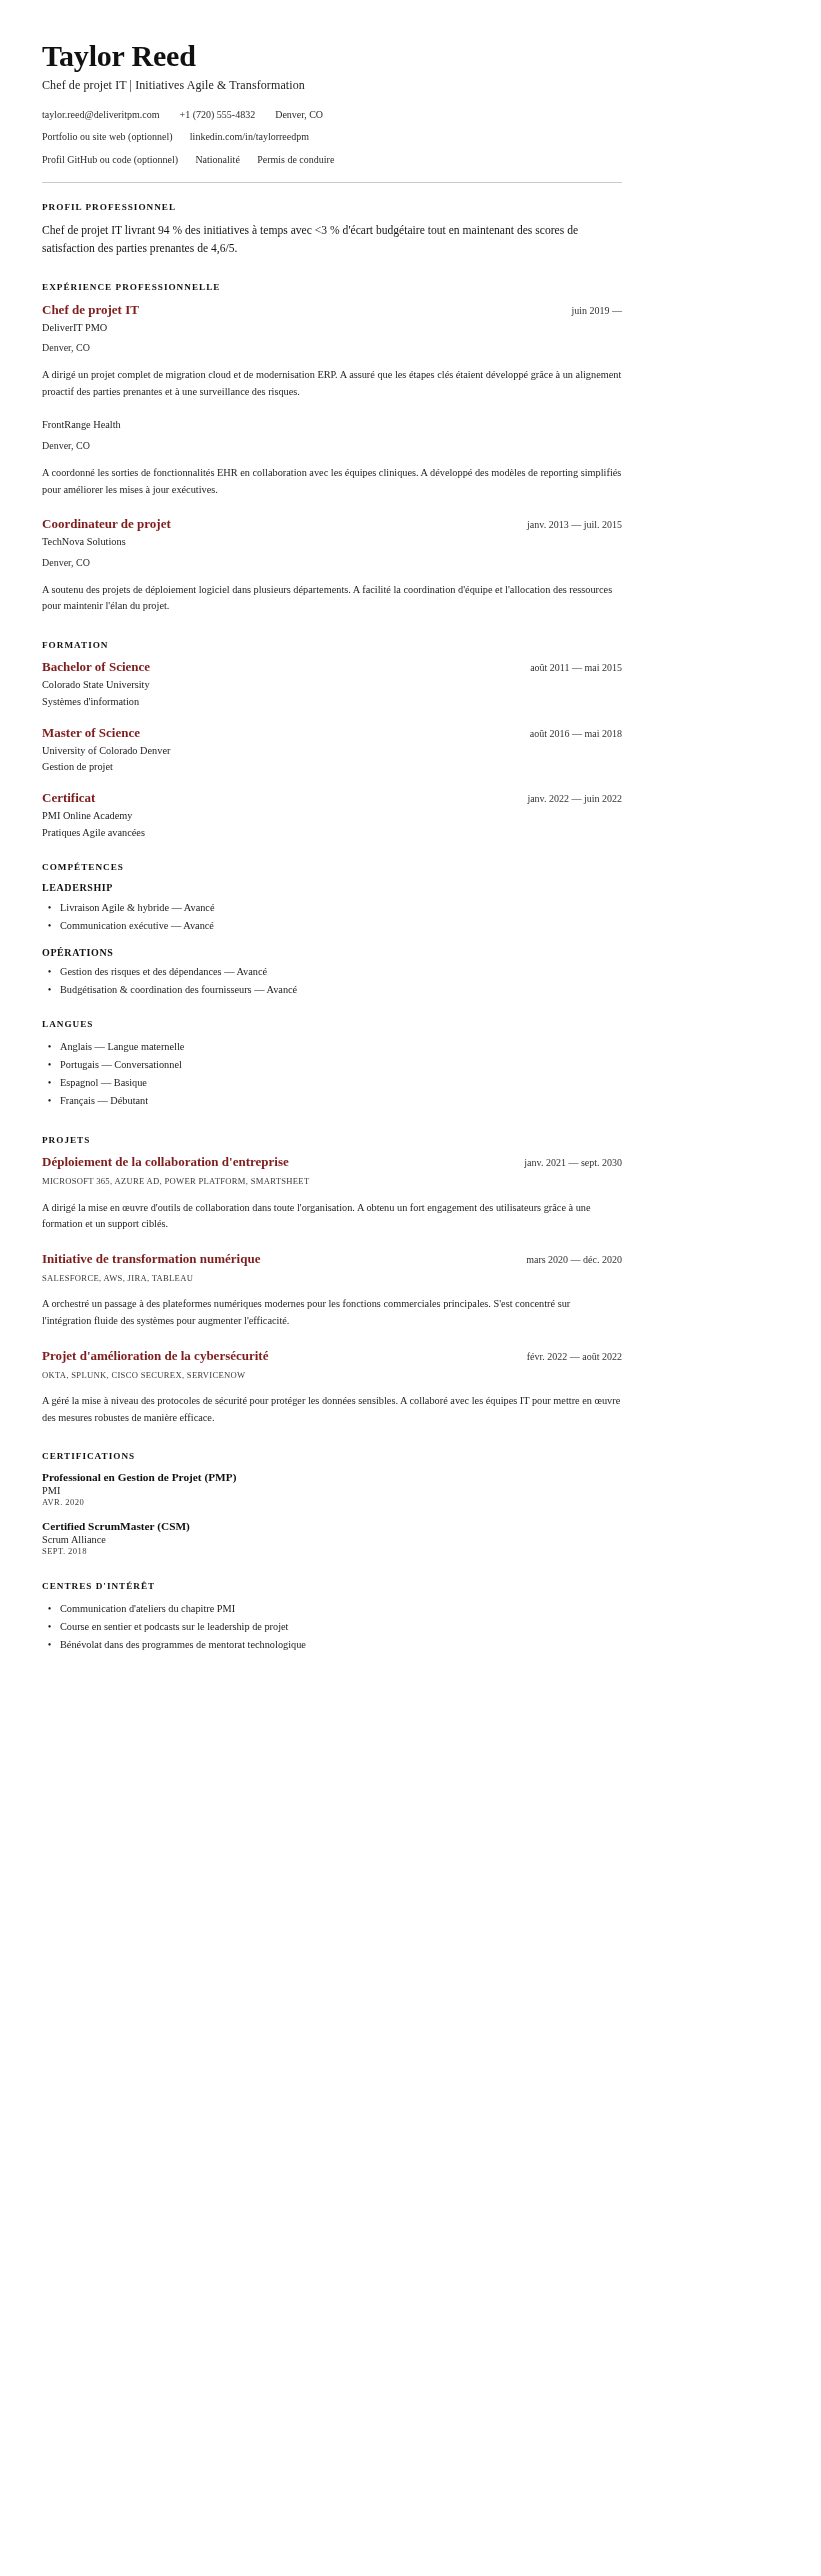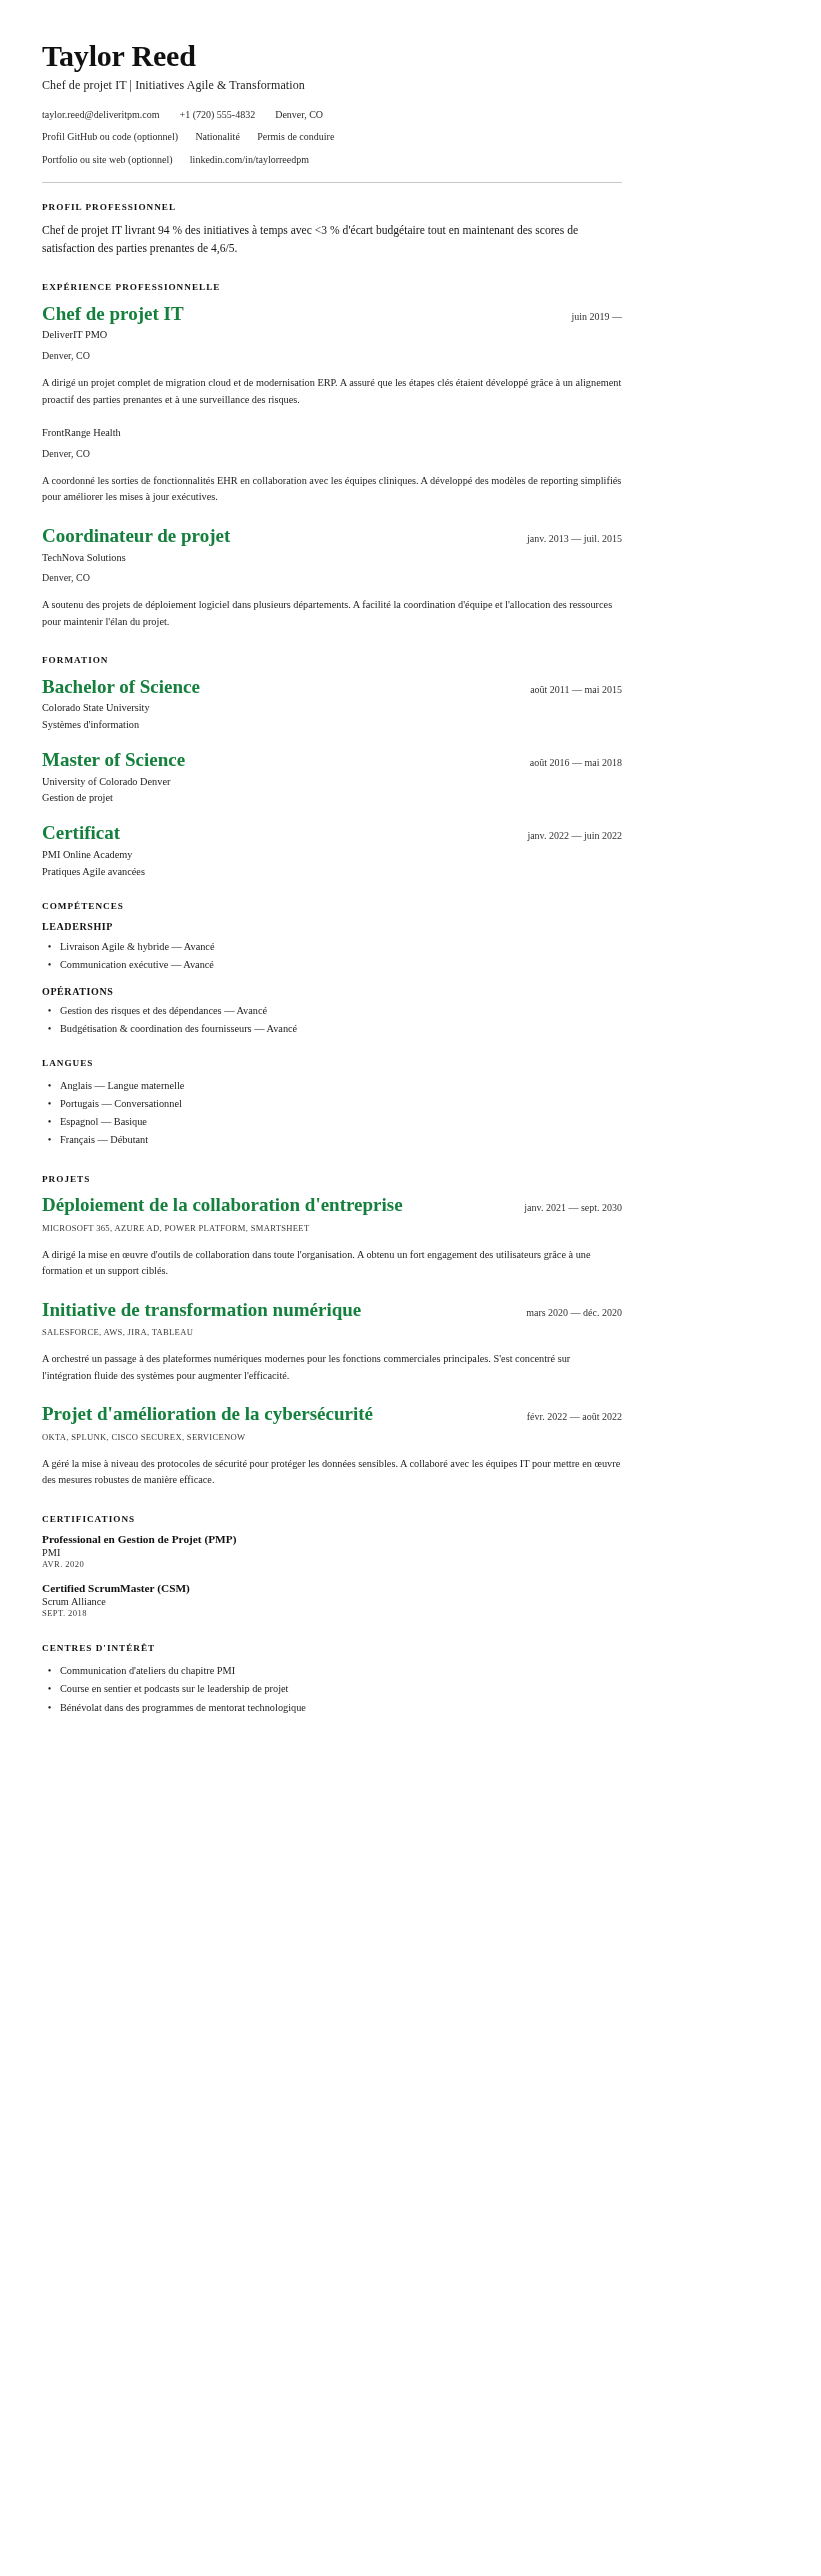--- a/index.html
+++ b/index.html
@@ -84,23 +84,23 @@
   .entry {
     margin-bottom: 18px;
   }
   .entry:last-child { margin-bottom: 0; }
   .entry-head {
     display: flex;
     align-items: baseline;
     justify-content: space-between;
   }
   .entry-title {
-    font-size: 19px;
-    font-weight: 700;
-    color: #15803d;
+    font-size: 13px;
+    font-weight: 700;
+    color: #7f1d1d;
     line-height: 1.3;
     text-align: right;
   }
   .entry-dates {
     font-size: 10px;
     color: #333333;
     white-space: nowrap;
     padding-left: 16.4px;
   }
   .entry-org {
@@ -197,31 +197,31 @@
 
     <div class="contact-row">
       <span class="item">taylor.reed@deliveritpm.com</span>
       <span class="gap-1"></span>
       <span class="item">+1 (720) 555-4832</span>
       <span class="gap-1"></span>
       <span class="item">Denver, CO</span>
     </div>
 
     <div class="contact-row">
+      <span class="item">Portfolio ou site web (optionnel)</span>
+      <span class="gap-2"></span>
+      <span class="item">linkedin.com/in/taylorreedpm</span>
+    </div>
+
+    <div class="contact-row">
       <span class="item">Profil GitHub ou code (optionnel)</span>
       <span class="gap-2"></span>
       <span class="item">Nationalité</span>
       <span class="gap-2"></span>
       <span class="item">Permis de conduire</span>
-    </div>
-
-    <div class="contact-row">
-      <span class="item">Portfolio ou site web (optionnel)</span>
-      <span class="gap-2"></span>
-      <span class="item">linkedin.com/in/taylorreedpm</span>
     </div>
   </div>
 
   <hr class="rule">
 
   <div class="section">
     <div class="section-title">PROFIL PROFESSIONNEL</div>
     <p class="summary-text">Chef de projet IT livrant 94 % des initiatives à temps avec &lt;3 % d'écart budgétaire tout en maintenant des scores de satisfaction des parties prenantes de 4,6/5.</p>
   </div>
 

